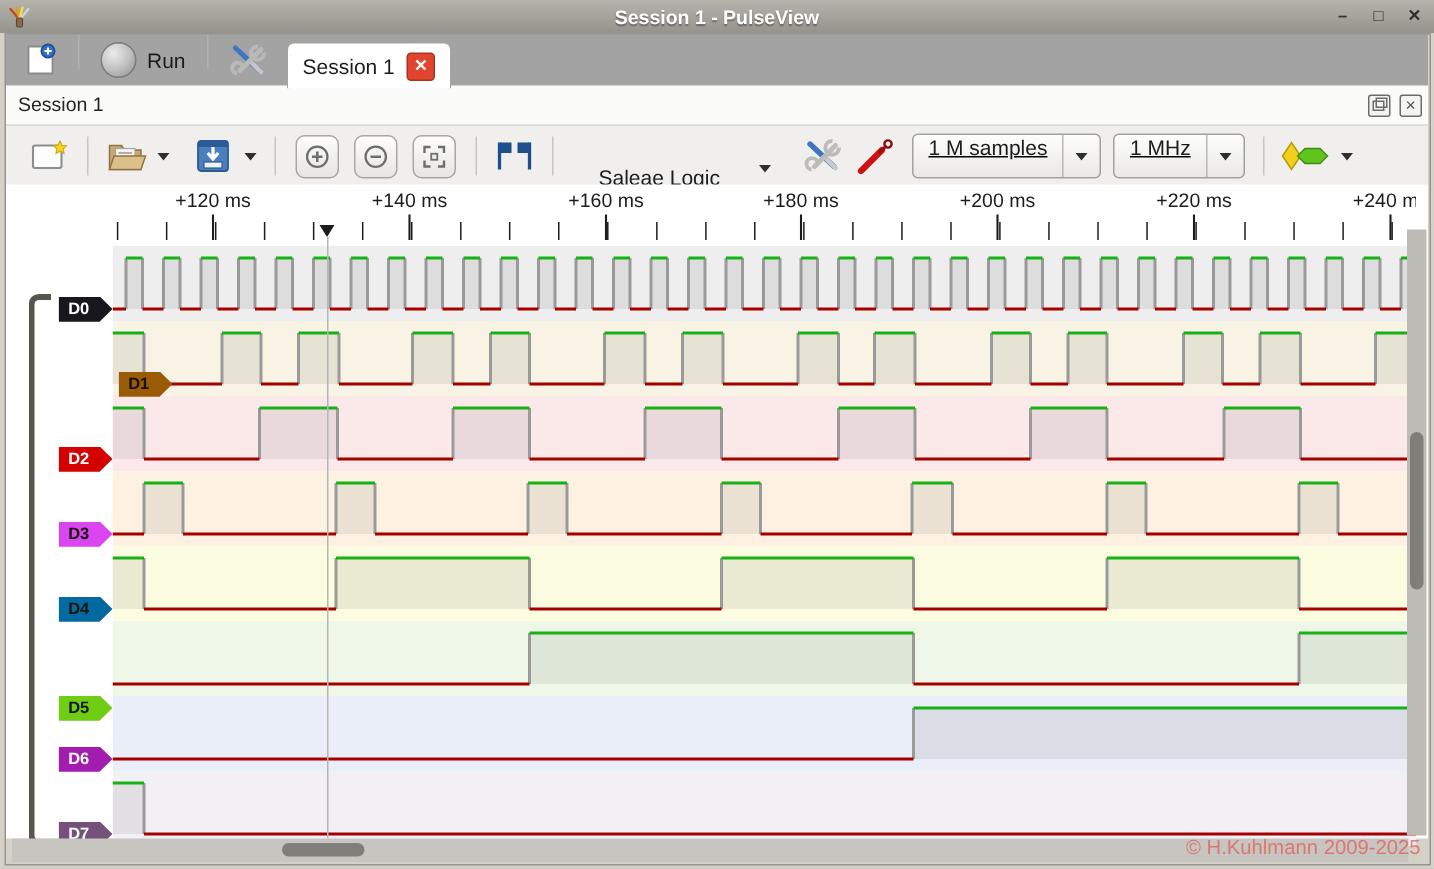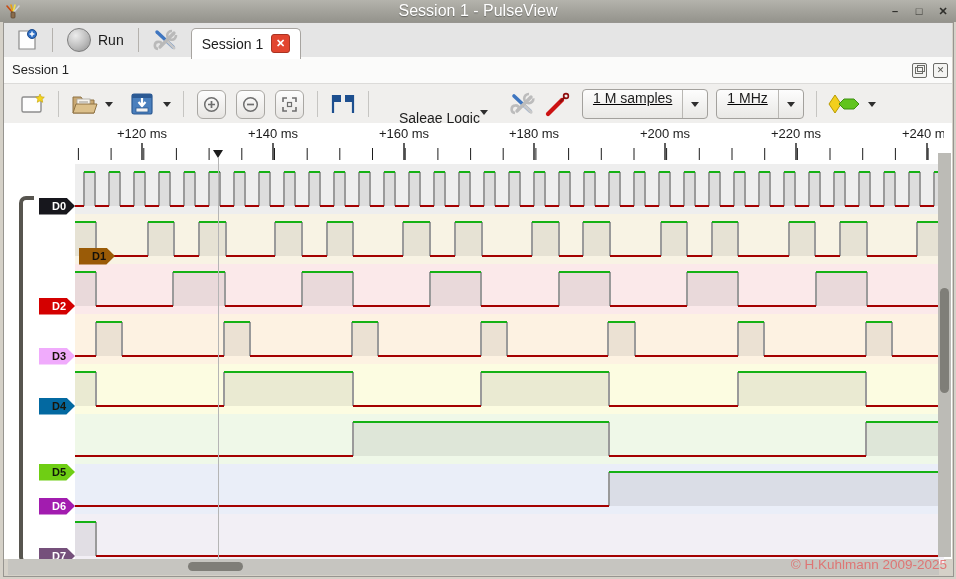--- a/index.html
+++ b/index.html
@@ -2,29 +2,29 @@
 <html><head>
 <meta charset="utf-8">
 <style>
   html,body{margin:0;padding:0;}
   body{font-family:"Liberation Sans", sans-serif; background:#888;}
   #stage{position:relative;width:956px;height:579px;background:#d5d1c8;overflow:hidden;
          -webkit-user-select:none;user-select:none;}
   
   .titlebar{position:absolute;left:0;top:0;width:956px;height:22px;
     background:linear-gradient(#b4b3ac,#94938c);display:flex;align-items:center;}
-  .title-text{position:absolute;left:0;right:0;text-align:center;color:#fff;font-weight:normal;
-    font-size:16px;text-shadow:0 1px 1px rgba(0,0,0,.35);}
+  .title-text{position:absolute;left:0;right:0;text-align:center;color:#fff;font-weight:bold;
+    font-size:13px;text-shadow:0 1px 1px rgba(0,0,0,.35);}
   .title-icon{position:absolute;left:5px;top:3px;width:16px;height:16px;}
   .win-controls{position:absolute;right:6px;top:0;height:22px;display:flex;gap:10px;align-items:center;
     color:#2f2f2b;font-size:11px;font-weight:bold;z-index:3;}
   .win-btn{width:14px;text-align:center;cursor:default;line-height:14px;}
   
-  .tabbar{position:absolute;left:4px;top:22px;width:948px;height:35px;background:#e5e5e5;
-    border-bottom:1px solid #b9b6b2;display:flex;align-items:center;}
+  .tabbar{position:absolute;left:4px;top:22px;width:948px;height:35px;background:#a3a3a3;
+    border-bottom:1px solid #b9b6b2;display:flex;}
   .tb-sep{width:1px;height:24px;background:#b4b1ad;margin:0 6px;}
   .flatbtn{display:flex;align-items:center;gap:7px;padding:3px 8px;border-radius:3px;}
   .runball{width:22px;height:22px;border-radius:50%;
     background:radial-gradient(circle at 35% 30%, #ececec, #bdbdbd 55%, #8e8e8e);
     border:1px solid #7d7d7d;}
   .runlabel{font-size:14px;color:#1c1c1c;}
   .tab-active{position:relative;margin-left:4px;height:30px;margin-top:5px;background:#fff;
     border:1px solid #a7a4a0;border-bottom:none;border-radius:5px 5px 0 0;display:flex;
     align-items:center;gap:8px;padding:0 10px;z-index:2;top:1px;}
   .tab-label{font-size:14px;color:#1c1c1c;}
@@ -41,38 +41,38 @@
   
   .toolbar{position:absolute;left:4px;top:83px;width:948px;height:40px;background:#f0efed;
     border-top:1px solid #dcdbd9;border-bottom:1px solid #c7c6c4;display:flex;align-items:center;}
   .sep{width:1px;height:26px;background:#c6c5c2;margin:0 8px;}
   .icbtn{height:30px;min-width:30px;display:flex;align-items:center;justify-content:center;margin:0 2px;}
   .chromebtn{width:27px;height:27px;border:1px solid #a9a7a3;border-radius:6px;
     background:linear-gradient(#fdfdfd,#e7e5e2);display:flex;align-items:center;justify-content:center;margin:0 5px;}
   .arrowbtn{width:16px;display:flex;align-items:center;justify-content:center;}
   .darr{width:0;height:0;border-left:4px solid transparent;border-right:4px solid transparent;
     border-top:5px solid #2e2e2e;}
-  .combo-flat{display:flex;padding:4px 10px;margin-left:12px;margin-top:27px;}
+  .combo-flat{display:flex;gap:26px;padding:4px 10px;margin-left:12px;margin-top:27px;}
   .combo-flat .lbl{font-size:14px;color:#1c1c1c;}
   .combo-box{display:flex;border:1px solid #a3a19d;border-radius:4px;
     background:linear-gradient(#fdfdfd,#e9e8e5);height:28px;margin:0 4px;text-decoration:underline;}
   .combo-box .lbl{font-size:14px;color:#1c1c1c;padding:0 10px;}
   .combo-box .asec{border-left:1px solid #b9b7b3;height:100%;display:flex;align-items:center;padding:0 8px;}
   
   .view-bg{position:absolute;left:4px;top:123px;width:948px;height:436px;background:#fff;}
   #ruler-svg{position:absolute;left:75px;top:123px;}
   #wave-svg{position:absolute;left:75px;top:164px;}
   .cursor-line{position:absolute;left:218px;top:158px;width:1px;height:401px;background:#b5b5b5;z-index:4;}
   .bracket{position:absolute;left:19px;top:196px;width:11px;height:360px;
     border-left:4px solid #57554f;border-top:4px solid #57554f;border-bottom:4px solid #57554f;
     border-radius:7px 0 0 7px;}
   .tag{position:absolute;left:39px;width:36px;height:17px;font-size:11px;font-weight:bold;
     line-height:17px;text-align:center;padding-right:0;box-sizing:border-box;
     clip-path:polygon(0 0,76% 0,100% 50%,76% 100%,0 100%);z-index:5;}
-  .tag span{display:block;width:27px;text-align:right;}
+  .tag span{display:block;width:27px;}
   
   .hscroll{position:absolute;left:8px;top:559px;width:931px;height:16px;background:#c6c5c0;z-index:6;}
   .hhandle{position:absolute;top:3px;height:9px;border-radius:5px;background:#7f7e78;}
   .vscroll{position:absolute;left:938px;top:153px;width:13px;height:404px;background:#bcbbb6;z-index:6;}
   .vhandle{position:absolute;left:2px;width:9px;border-radius:5px;background:#7f7e78;}
   .copyright{position:absolute;right:9px;top:557px;font-size:13.5px;color:#e46262;opacity:.8;z-index:7;}
   .frame-bottom{position:absolute;left:0;top:575px;width:956px;height:4px;background:#d5d1c8;z-index:8;}
   .frame-line{position:absolute;left:3px;top:22px;width:949px;height:553px;border:1px solid #979590;
     pointer-events:none;z-index:9;}
 </style>
@@ -664,21 +664,21 @@
   <div id="tags">
       <div class="tag" style="top: 197.5px; background: rgb(23, 23, 29); color: rgb(255, 255, 255);">
         <span>D0</span>
       </div>
       <div class="tag" style="top: 247.5px; background: rgb(154, 91, 7); color: rgb(20, 16, 10); margin-left: 40px;">
         <span>D1</span>
       </div>
       <div class="tag" style="top: 297.5px; background: rgb(212, 0, 0); color: rgb(255, 255, 255);">
         <span>D2</span>
       </div>
-      <div class="tag" style="top: 347.5px; background: #f0abfc; color: rgb(25, 18, 9);">
+      <div class="tag" style="top: 347.5px; background: #d946ef; color: rgb(25, 18, 9);">
         <span>D3</span>
       </div>
       <div class="tag" style="top: 397.5px; background: #0369a1; color: rgb(25, 21, 9);">
         <span>D4</span>
       </div>
       <div class="tag" style="top: 447.5px; background: rgb(111, 206, 20); color: rgb(16, 23, 8); margin-top: 16px;">
         <span>D5</span>
       </div>
       <div class="tag" style="top: 497.5px; background: #a21caf; color: rgb(255, 255, 255);">
         <span>D6</span>

